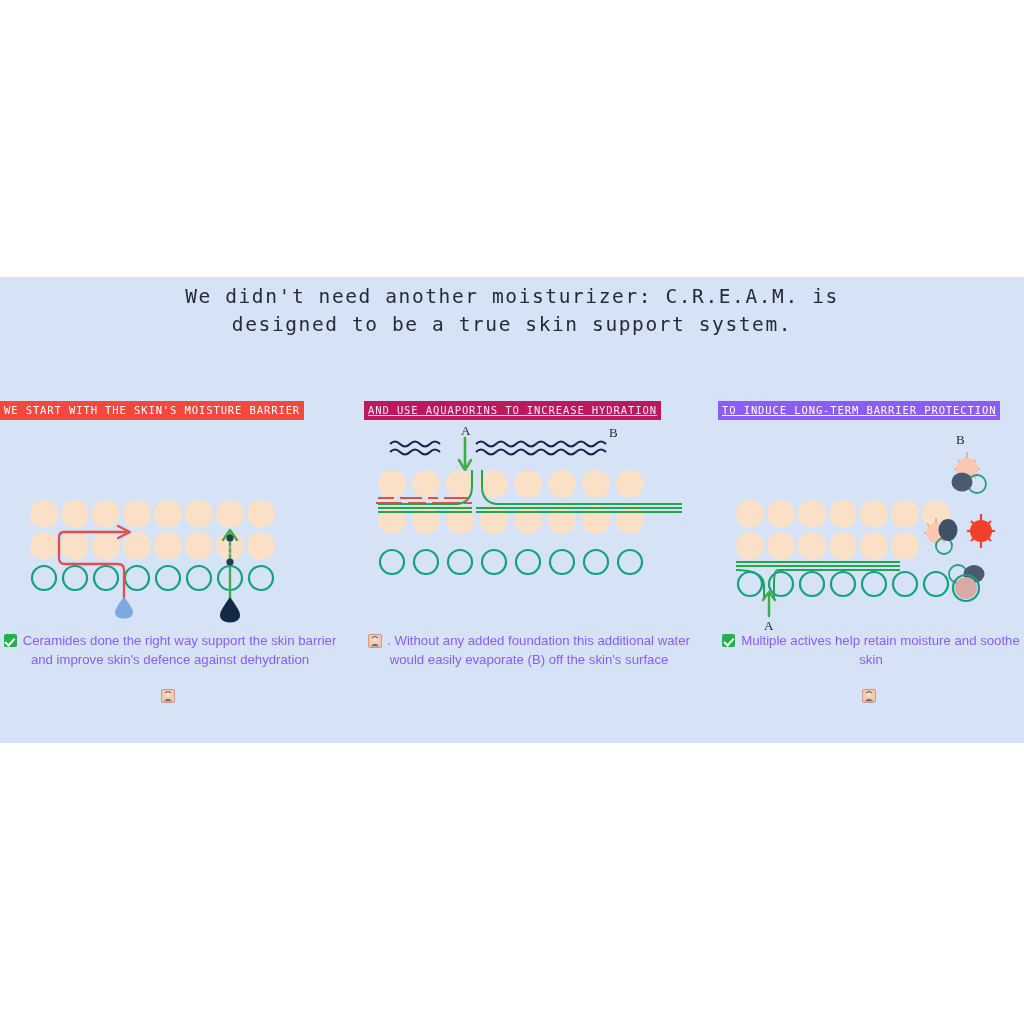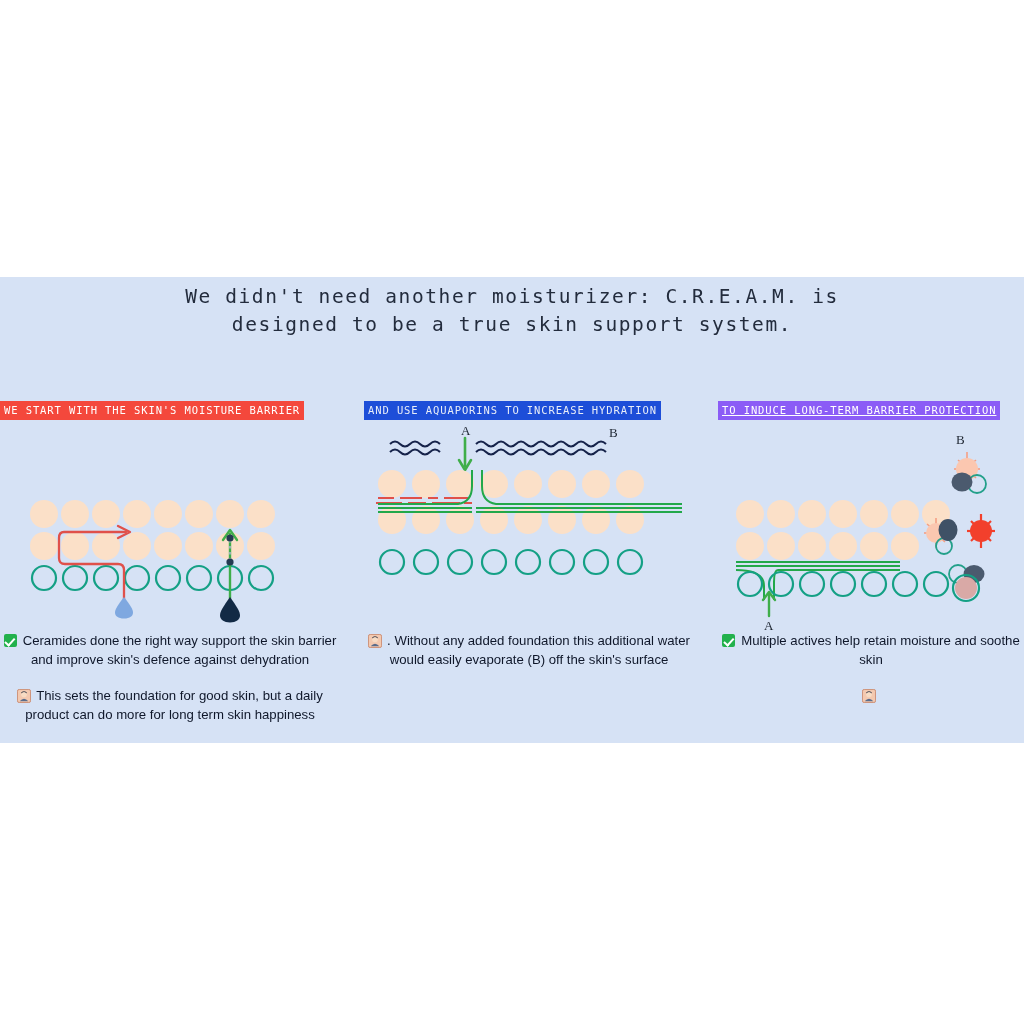--- a/index.html
+++ b/index.html
@@ -14,27 +14,27 @@
 
   .col{position:absolute;top:400px;}
   .col1{left:0px;width:340px;}
   .col2{left:364px;width:330px;}
   .col3{left:718px;width:306px;}
 
   .chead{display:inline-block;font-family:"DejaVu Sans Mono","Liberation Mono",monospace;
     font-size:10.5px;letter-spacing:0.9px;padding:3px 4px 4px 4px;white-space:nowrap;text-align:center;}
   .chead-wrap{height:22px;}
   .ch1{background:#f4483c;color:#ffffff;}
-  .ch2{background:#1d4ed8;color:#e8edf8;}
+  .ch2{background:#be185d;color:#e8edf8;text-decoration:underline;}
   .ch3{background:#8b5cf6;color:#ffffff;text-decoration:underline;}
 
   .diagram{position:relative;height:208px;}
 
   .body{position:relative;margin-top:2px;}
-  .line{font-size:13.2px;line-height:18.6px;color:#0f172a;text-align:center;}
+  .line{font-size:13.2px;line-height:18.6px;color:#8b5cf6;text-align:center;}
   .para{margin:0 0 18px 0;}
   .chk{display:inline-block;width:13px;height:13px;background:#22b14c;border-radius:2px;
     position:relative;vertical-align:-2px;margin-right:6px;}
   .chk:after{content:"";position:absolute;left:3.5px;top:1.5px;width:4px;height:7.5px;
     border:solid #ffffff;border-width:0 2px 2px 0;transform:rotate(42deg);}
   .person{display:inline-block;width:14px;height:14px;vertical-align:-3px;margin-right:5px;}
 </style>
 </head>
 <body>
 
@@ -101,21 +101,21 @@
     <div class="body">
       <p class="para line">
         <span class="chk"></span><span>Ceramides done the right way support the skin barrier and improve skin's defence against dehydration</span>
       </p>
       <p class="para line">
         <svg class="person" viewBox="0 0 16 16">
           <rect x="0.5" y="0.5" width="15" height="15" rx="2" fill="#f3c9b0" stroke="#c9876a" stroke-width="1"></rect>
           <path d="M3,14 Q8,8 13,14 Z" fill="#5a6d8c"></path>
           <circle cx="8" cy="6" r="3.3" fill="#f7dcc4"></circle>
           <path d="M4.8,5.2 Q8,1.6 11.2,5.2 L11.2,4 Q8,1.2 4.8,4 Z" fill="#3b3b48"></path>
-        </svg><span>This sets the foundation for good skin, but a daily product can do more for long term skin happiness</span>
+        </svg>
       </p>
     </div>
   </div>
 
   <div class="col col2">
     <div class="chead-wrap">
       <span class="chead ch2">AND USE AQUAPORINS TO INCREASE HYDRATION</span>
     </div>
 
     <div class="diagram">

